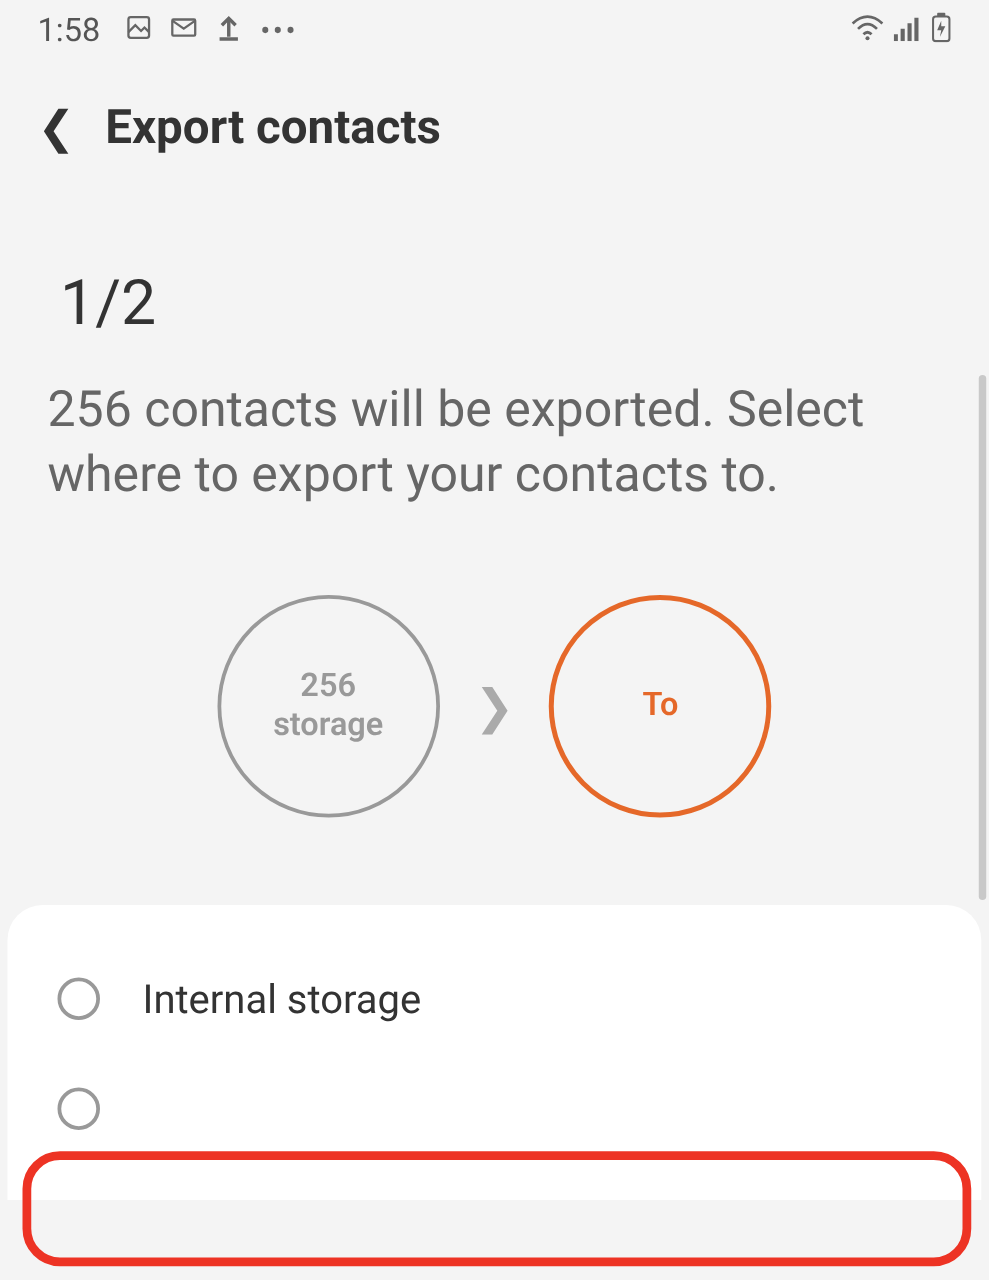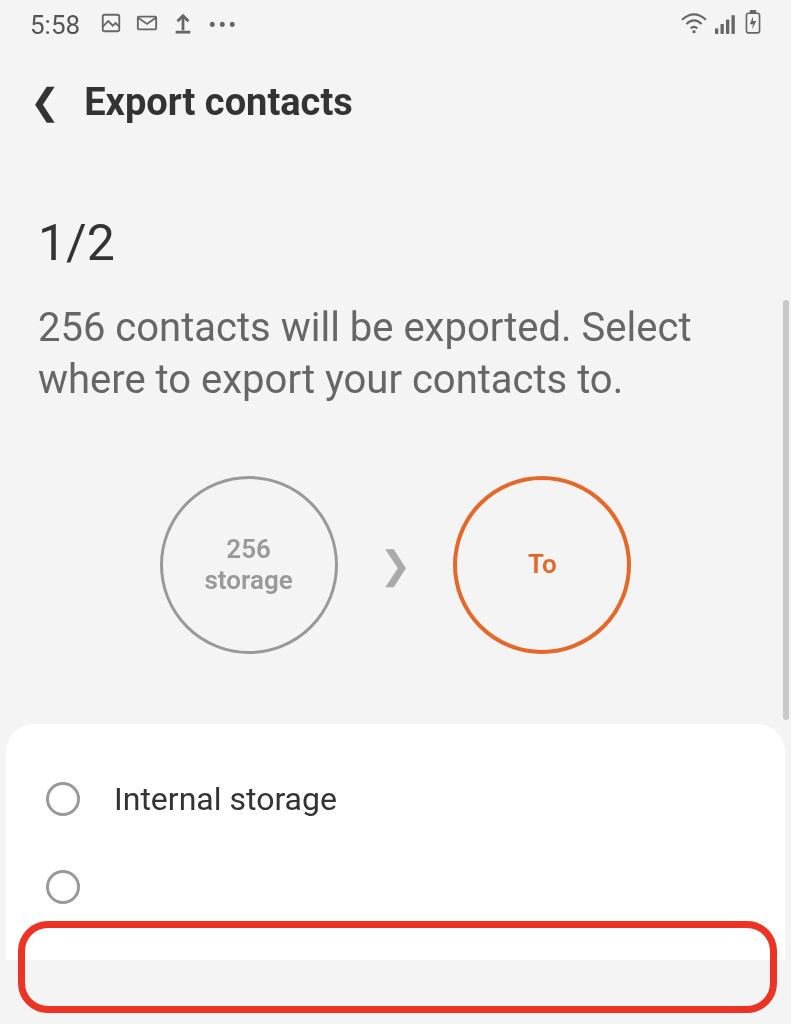--- a/index.html
+++ b/index.html
@@ -51,36 +51,36 @@
       font-weight: 300;
       cursor: pointer;
       line-height: 1;
     }
     .header-title {
       font-size: 38px;
       color: #333;
       font-weight: 700;
     }
     .step-indicator {
-      padding: 70px 38px 20px 38px;
+      padding: 70px 38px 20px 48px;
       font-size: 50px;
       color: #333;
       font-weight: 400;
     }
     .description {
       padding: 10px 38px 40px 38px;
       font-size: 40px;
       color: #666;
       line-height: 1.3;
     }
     .circles-row {
       display: flex;
       align-items: center;
       justify-content: center;
-      gap: 42px;
+      gap: 28px;
       padding: 30px 40px 70px 40px;
     }
     .circle {
       width: 178px;
       height: 178px;
       border-radius: 50%;
       display: flex;
       flex-direction: column;
       align-items: center;
       justify-content: center;
@@ -151,21 +151,21 @@
       width: 22px;
       height: 22px;
       fill: #666;
     }
   </style>
 </head>
 <body>
 
 <div class="status-bar">
   <div class="status-left">
-    <span class="status-time">5:58</span>
+    <span class="status-time">1:58</span>
     <span>
       <svg class="icon-svg" viewBox="0 0 24 24">
           <rect x="3" y="3" width="18" height="18" rx="2" fill="none" stroke="#666" stroke-width="2"></rect>
           <polyline points="3,16 9,10 14,15 17,12 21,16" fill="none" stroke="#666" stroke-width="2"></polyline>
         </svg>
     </span>
     <span>
       <svg class="icon-svg" viewBox="0 0 24 24">
           <rect x="2" y="5" width="20" height="14" rx="1" fill="none" stroke="#666" stroke-width="2"></rect>
           <polyline points="2,6 12,13 22,6" fill="none" stroke="#666" stroke-width="2"></polyline>

